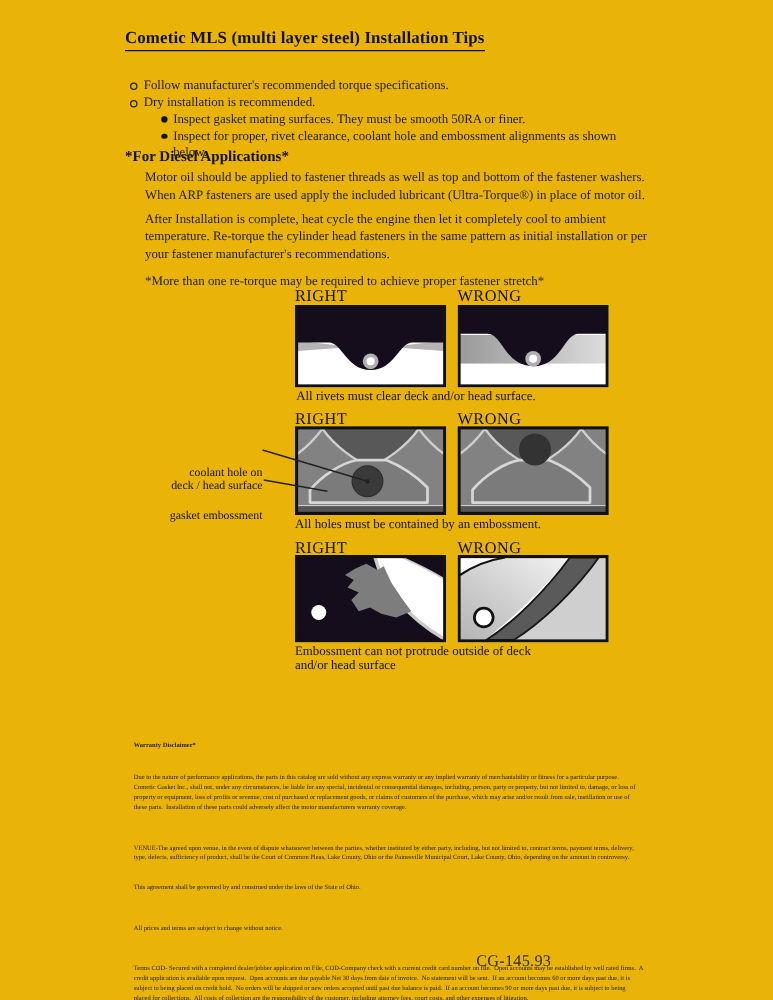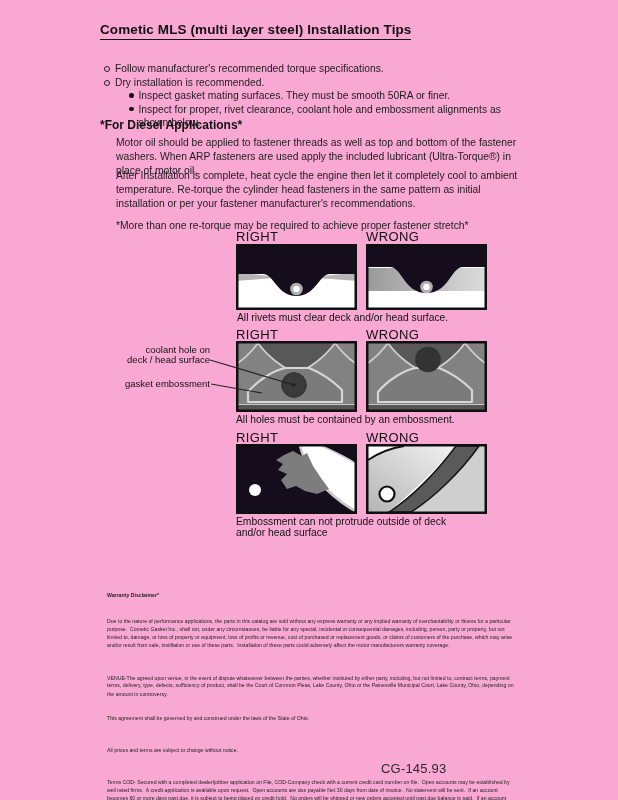--- a/index.html
+++ b/index.html
@@ -1,18 +1,18 @@
 <!DOCTYPE html>
 <html><head>
 <meta charset="utf-8">
 <style>
   html,body{margin:0;padding:0;background:#ffffff;}
   .page{
-    position:relative;width:618px;height:800px;background:#f9a8d4;overflow:hidden;
-    font-family:Liberation Sans, sans-serif;color:#1c1c1c;
+    position:relative;width:618px;height:800px;background:#eab308;overflow:hidden;
+    font-family:Liberation Serif, serif;color:#1c1c1c;
   }
   .abs{position:absolute;}
   
   .title{
     left:100px;top:22px;font-size:13.5px;font-weight:bold;color:#111;
     border-bottom:1.7px solid #111;padding-bottom:2px;letter-spacing:.1px;
   }
   
   .tips{left:88px;top:46px;width:440px;font-size:10.3px;line-height:13.5px;}
   .tips ul{margin:16px;padding:0;list-style:none;}
@@ -23,21 +23,21 @@
   
   .h2{left:100px;top:118px;font-size:12px;font-weight:bold;color:#111;}
   .para{left:116px;width:416px;font-size:10.3px;line-height:13.9px;}
   .p1{top:136px;}
   .p2{top:169px;}
   .note{top:219px;}
   
   .dlabel{width:121px;font-size:13px;color:#111;letter-spacing:.4px;}
   .caption{font-size:10.3px;line-height:10.8px;color:#111;}
   .dbox{width:121px;}
-  .ann{left:88px;width:122px;text-align:right;font-size:9.5px;line-height:10px;color:#111;}
+  .ann{left:88px;width:122px;text-align:right;font-size:9.5px;line-height:10px;color:#111;margin-top:29px;}
   
   .fine{
     left:107px;top:576px;width:630px;transform:scale(0.6476);transform-origin:0 0;
     font-size:8px;line-height:12.4px;color:#222;white-space:pre-wrap;
   }
   .fine h3{margin:0 0 3px 0;font-size:8px;font-weight:bold;}
   .fine p{margin:0 0 12.4px 0;}
   .fine p.tight{margin-bottom:0;}
   
   .footer{left:381px;top:761px;font-size:13px;color:#2b2b2b;letter-spacing:.2px;}

